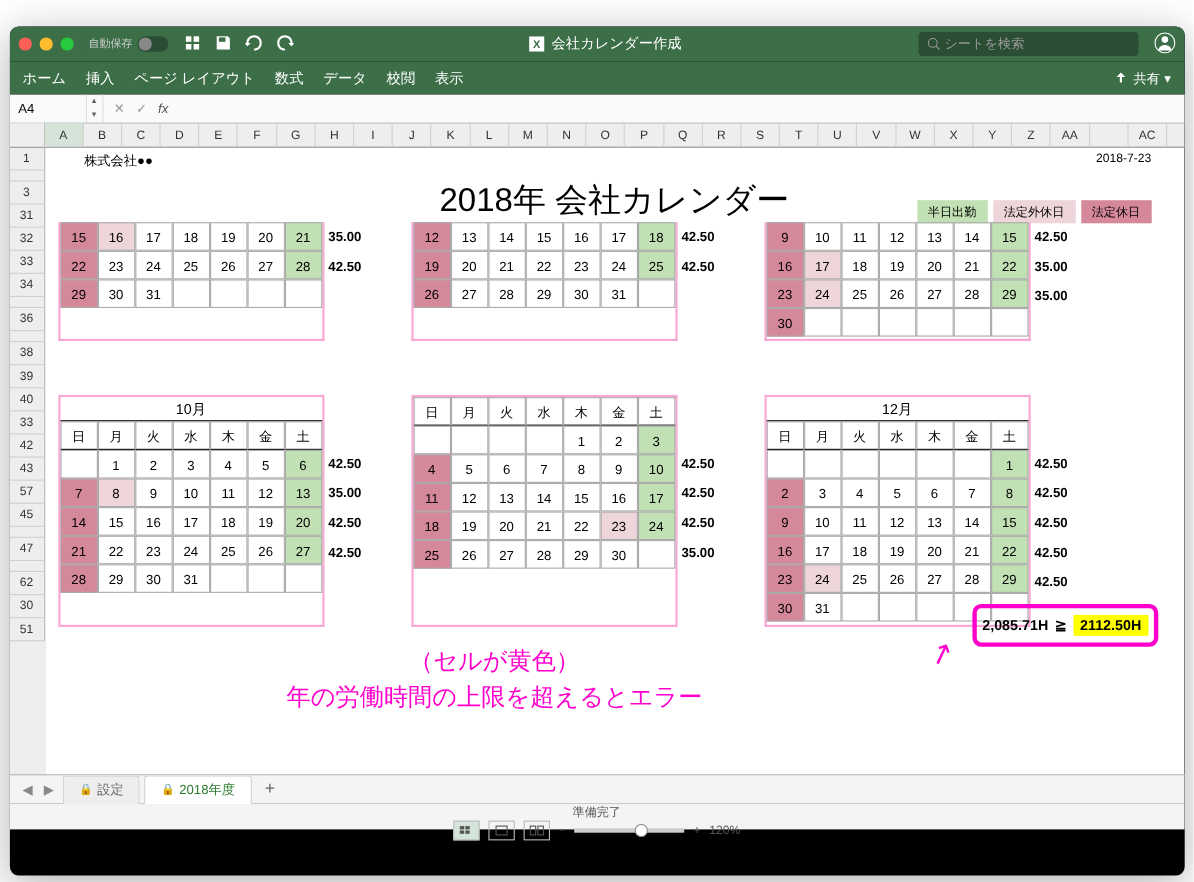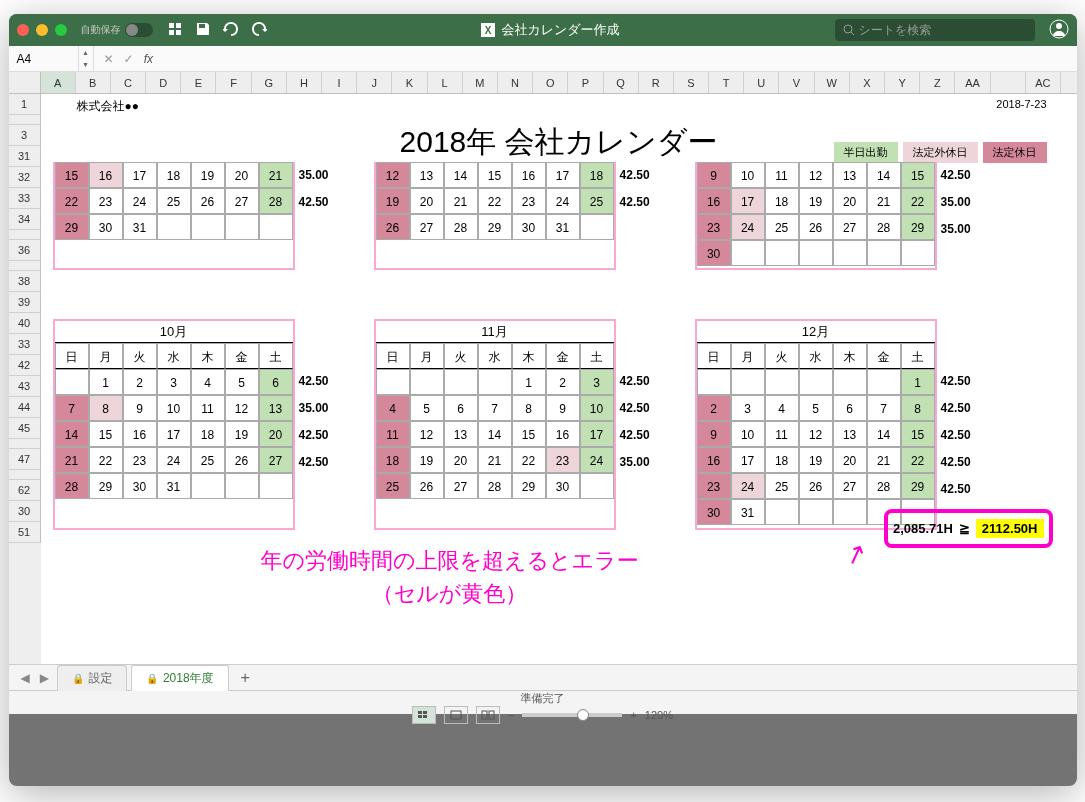--- a/index.html
+++ b/index.html
@@ -1,17 +1,17 @@
 <!DOCTYPE html>
 <html><head>
 <meta charset="utf-8">
 <style>
 * { box-sizing: border-box; margin: 0; padding: 0; }
 body { font-family: "Hiragino Sans", "Meiryo", sans-serif; font-size: 12px; background: #fff; width: 1085px; height: 802px; overflow: hidden; position: relative; }
-.window { width: 1068px; height: 772px; margin: 14px auto 0; background: #737373; border-radius: 8px; overflow: hidden; box-shadow: 0 8px 40px rgba(0,0,0,0.3); position: relative; }
+.window { width: 1068px; height: 772px; margin: 24px auto 0; background: #000000; border-radius: 8px; overflow: hidden; box-shadow: 0 8px 40px rgba(0,0,0,0.3); position: relative; }
 .titlebar { background: #3c6e47; height: 32px; display: flex; align-items: center; padding: 0 8px; gap: 4px; }
 .traffic { display: flex; gap: 7px; margin-right: 10px; }
 .dot { width: 12px; height: 12px; border-radius: 50%; }
 .red { background: #ff5f56; } .yellow { background: #ffbd2e; } .green { background: #27c93f; }
 .autosave { color: #ccc; font-size: 10px; display: flex; align-items: center; gap: 4px; }
 .toggle { width: 28px; height: 14px; background: #2a4d33; border-radius: 7px; position: relative; }
 .toggle::after { content: ''; width: 12px; height: 12px; background: #888; border-radius: 50%; position: absolute; top: 1px; left: 1px; }
 .tbicons { display: flex; gap: 12px; margin-left: 10px; }
 .tbicons svg { fill: #fff; }
 .doctitle { flex: 1; text-align: center; color: #fff; font-size: 13px; display: flex; align-items: center; justify-content: center; gap: 6px; }
@@ -124,20 +124,38 @@
     </div>
     <div class="usericon">
       <svg width="20" height="20" viewBox="0 0 20 20">
           <circle cx="10" cy="10" r="9" stroke="#fff" fill="none"></circle>
           <circle cx="10" cy="7" r="3" fill="#fff"></circle>
           <path d="M4 17c0-3 3-5 6-5s6 2 6 5" fill="#fff"></path>
         </svg>
     </div>
   </div>
 
+  <div class="ribbon">
+    <div class="ribbon-left">
+      <span class="ribbon-item">ホーム</span>
+      <span class="ribbon-item">挿入</span>
+      <span class="ribbon-item">ページ レイアウト</span>
+      <span class="ribbon-item">数式</span>
+      <span class="ribbon-item">データ</span>
+      <span class="ribbon-item">校閲</span>
+      <span class="ribbon-item">表示</span>
+    </div>
+    <div class="share">
+      <svg width="14" height="14" viewBox="0 0 14 14">
+          <path d="M7 2l4 4h-3v5H6V6H3z" fill="#fff"></path>
+        </svg>
+      <span>共有</span>
+      <span>▾</span>
+    </div>
+  </div>
 
   <div class="namebox">
     <div class="nb-cell">A4</div>
     <div class="nb-arrows">
         <div>▲</div>
         <div>▼</div>
       </div>
     <div class="fx-icons">
       <span style="color:#999">✕</span>
       <span style="color:#999">✓</span>
@@ -191,21 +209,21 @@
         <div class="rowh">34</div>
         <div class="rowh" style="height: 10px;"></div>
         <div class="rowh">36</div>
         <div class="rowh" style="height: 10px;"></div>
         <div class="rowh">38</div>
         <div class="rowh">39</div>
         <div class="rowh">40</div>
         <div class="rowh">33</div>
         <div class="rowh">42</div>
         <div class="rowh">43</div>
-        <div class="rowh">44</div>
+        <div class="rowh">57</div>
         <div class="rowh">45</div>
         <div class="rowh" style="height: 10px;"></div>
         <div class="rowh">47</div>
         <div class="rowh" style="height: 10px;"></div>
         <div class="rowh">62</div>
         <div class="rowh">30</div>
         <div class="rowh">51</div>
       </div>
     <div class="content">
       <div class="company">株式会社●●</div>
@@ -400,21 +418,20 @@
               <div style="height: 49px;"></div>
               <div>42.50</div>
               <div>35.00</div>
               <div>42.50</div>
               <div>42.50</div>
               <div></div>
             </div>
           </div>
           <div class="calblock">
             <div class="caltable">
-              <div class="mhead">11月</div>
               <div class="days">
                 <div class="dh">日</div>
                 <div class="dh">月</div>
                 <div class="dh">火</div>
                 <div class="dh">水</div>
                 <div class="dh">木</div>
                 <div class="dh">金</div>
                 <div class="dh">土</div>
               </div>
               <div class="wk">
@@ -551,22 +568,22 @@
           </div>
         </div>
 
       <div class="highlight-box">
         <span>2,085.71H</span>
         <span>≧</span>
         <span class="hl-yellow">2112.50H</span>
       </div>
       <div class="arrow">↗</div>
       <div class="annotation">
+        <div>（セルが黄色）</div>
         <div>年の労働時間の上限を超えるとエラー</div>
-        <div>（セルが黄色）</div>
       </div>
     </div>
   </div>
 
   <div class="tabs">
     <div class="tab-nav">
       <span>◀</span>
       <span>▶</span>
     </div>
     <div class="tab inactive">

